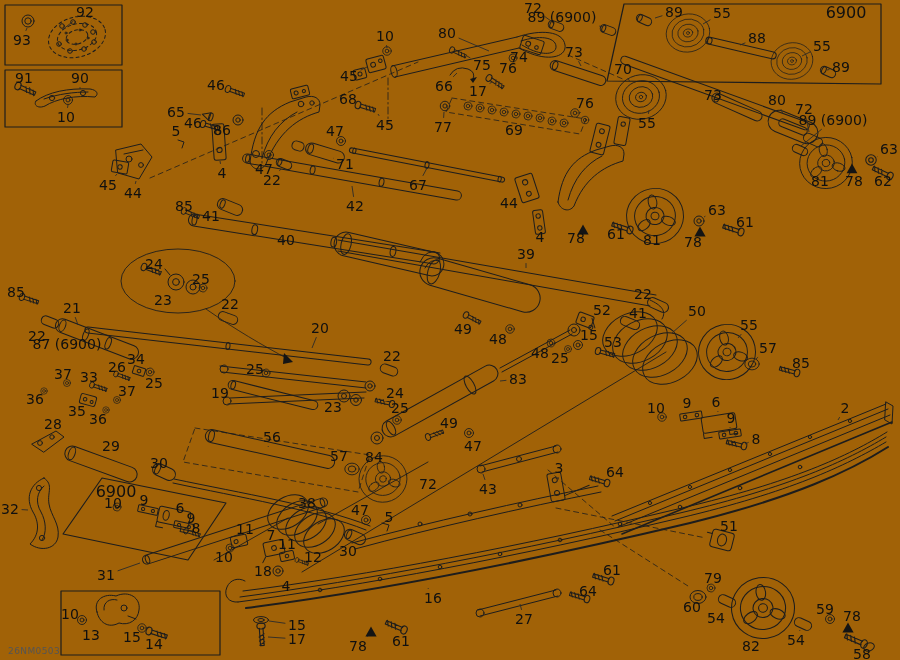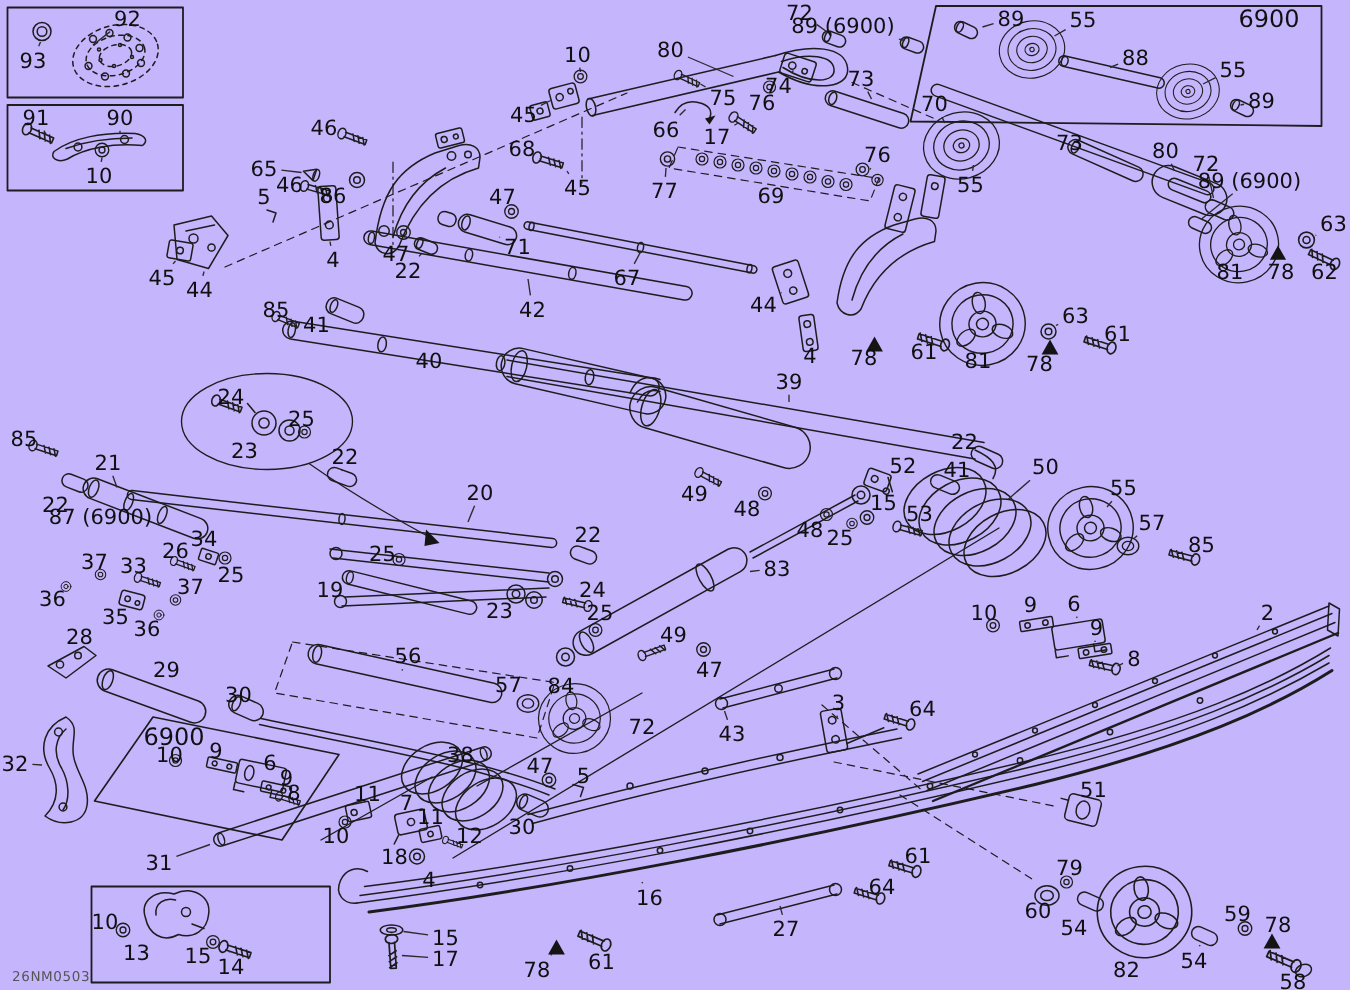--- a/index.html
+++ b/index.html
@@ -1,16 +1,16 @@
 <!DOCTYPE html>
 <html><head>
 <meta charset="utf-8">
 <style>
   html,body{margin:0;padding:0;background:#e8e8e8}
-  .page{position:relative;width:900px;height:660px;background:#c4b5fd;overflow:hidden;
+  .page{position:relative;width:900px;height:660px;background:#a16207;overflow:hidden;
         font-family:"DejaVu Sans","Liberation Sans",sans-serif}
   svg{display:block}
   .leader{stroke:#2a2a2a;stroke-width:.9;fill:none}
   .plbl{font-family:"DejaVu Sans","Liberation Sans",sans-serif;fill:#101010;text-anchor:middle}
   .code{font-family:"DejaVu Sans","Liberation Sans",sans-serif;font-size:9px;fill:#555;letter-spacing:.4px}
 </style>
 </head>
 <body>
 
 <div class="page">

